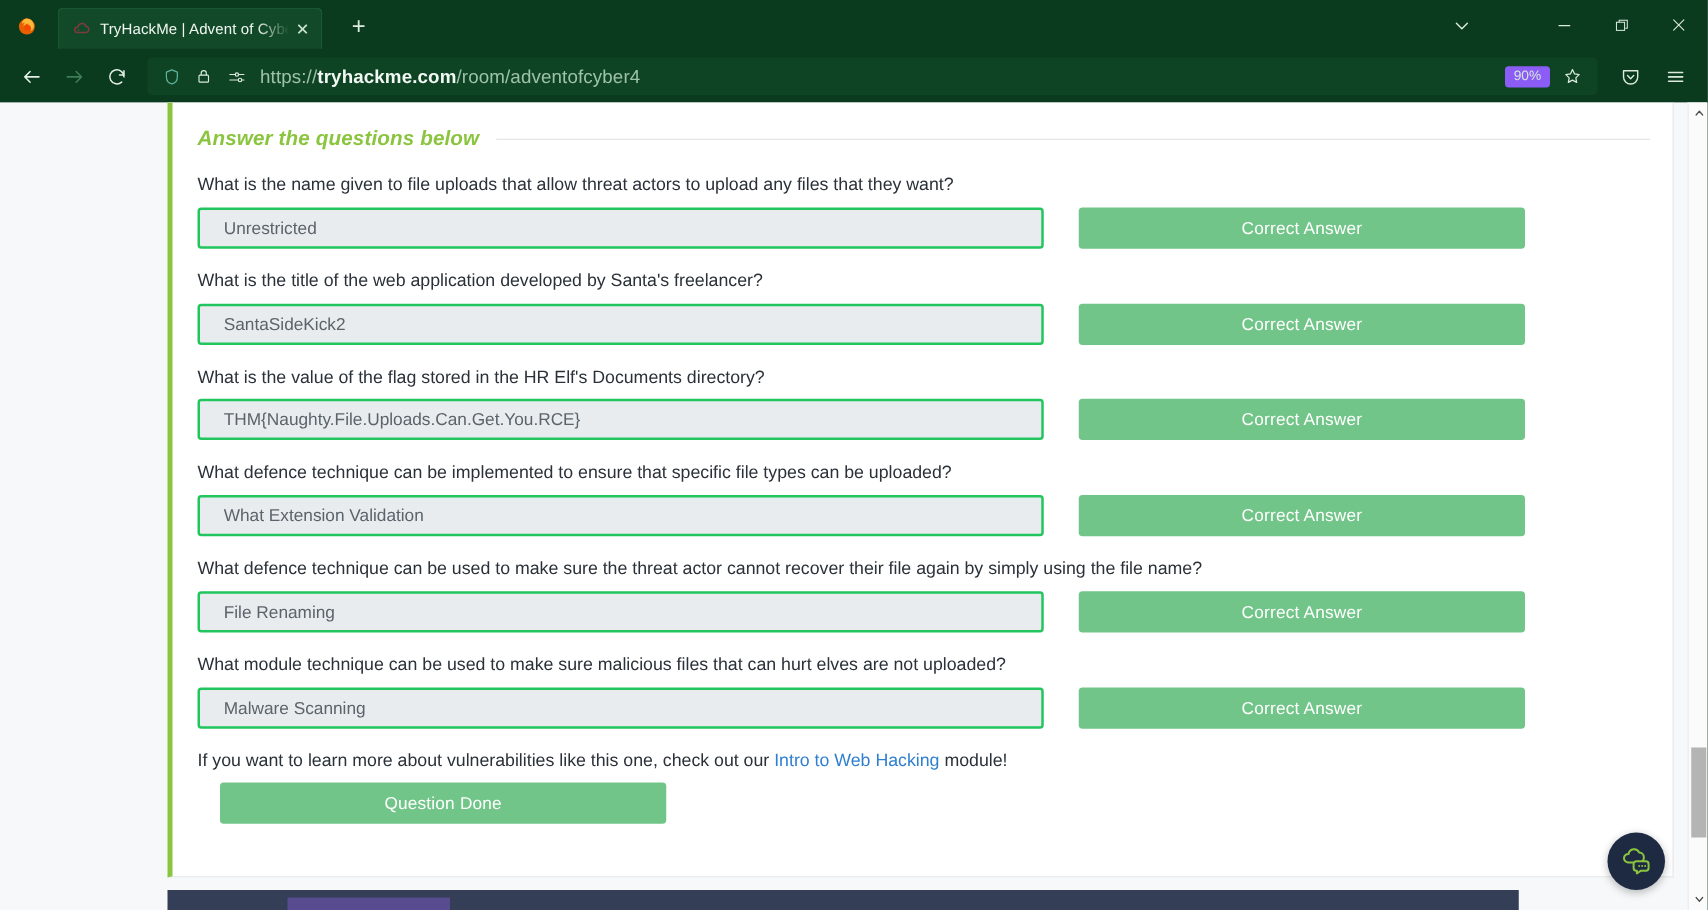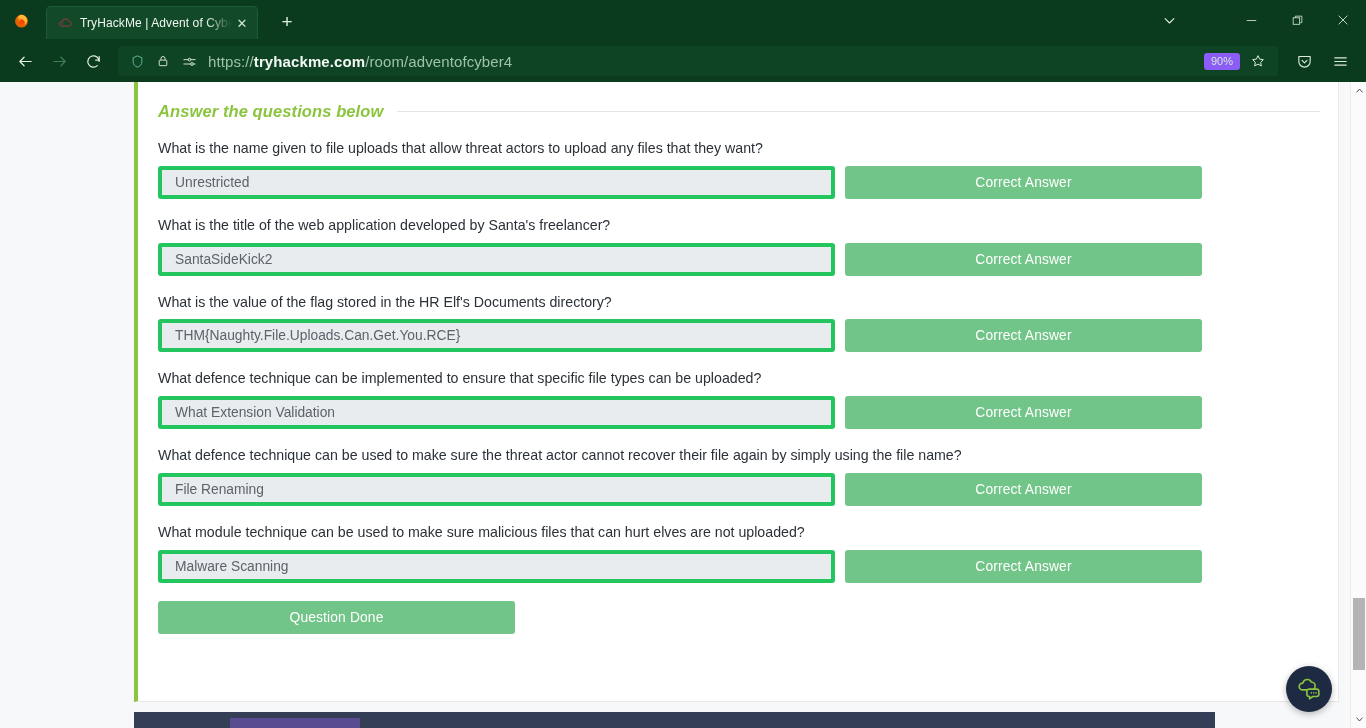--- a/index.html
+++ b/index.html
@@ -95,29 +95,29 @@
   }
   .section-head .rule { flex: 1 1 auto; height: 1px; background: #e3e5e7; }
 
   .qblock { margin-bottom: 18px; }
   .qtext {
     font-size: 14.2px; color: #2b3138; margin-bottom: 8px; line-height: 1.25;
   }
   .qtext a { color: #2f7fd0; text-decoration: none; }
   .arow { display: flex; gap: 10px; }
   .ainput {
-    flex: 0 0 677px; height: 33px; background: #e9ecef; border: 4px solid #22c55e;
-    border-radius: 3px; display: flex; align-items: center; padding: 0 13px;
+    flex: 0 0 677px; height: 33px; background: #e9ecef; border: 2px solid #22c55e;
+    border-radius: 3px; display: flex; align-items: center; padding: 0 19px;
     font-size: 13.8px; color: #5b636b;
   }
   .ainput.placeholder { color: #9aa2aa; }
   .abtn {
     flex: 0 0 357px; height: 33px; background: #72c588; border-radius: 3px;
     display: flex; align-items: center; justify-content: center;
-    font-size: 13.8px; color: #ffffff; letter-spacing: .15px;
+    font-size: 13.8px; color: #ffffff; letter-spacing: .15px; margin-left: 18px;
   }
 
   .footer-band {
     position: absolute; left: 134px; top: 630px; width: 1081px; height: 22px;
     background: #343e56;
   }
   .footer-band .accent {
     position: absolute; left: 96px; top: 6px; width: 130px; height: 16px; background: #584b8f;
   }
 
@@ -314,20 +314,21 @@
 
         <div class="qblock">
           <div class="qtext">What module technique can be used to make sure malicious files that can hurt elves are not uploaded?</div>
           <div class="arow">
             <div class="ainput">Malware Scanning</div>
             <div class="abtn">Correct Answer</div>
           </div>
         </div>
 
         <div class="qblock">
+          <div class="qtext"><span>If you want to learn more about vulnerabilities like this one, check out our </span><a href="#">Intro to Web Hacking</a><span> module!</span></div>
           <div class="arow">
             <div class="abtn">Question Done</div>
           </div>
         </div>
 
       </div>
     </div>
 
     <div class="footer-band">
       <div class="accent"></div>

